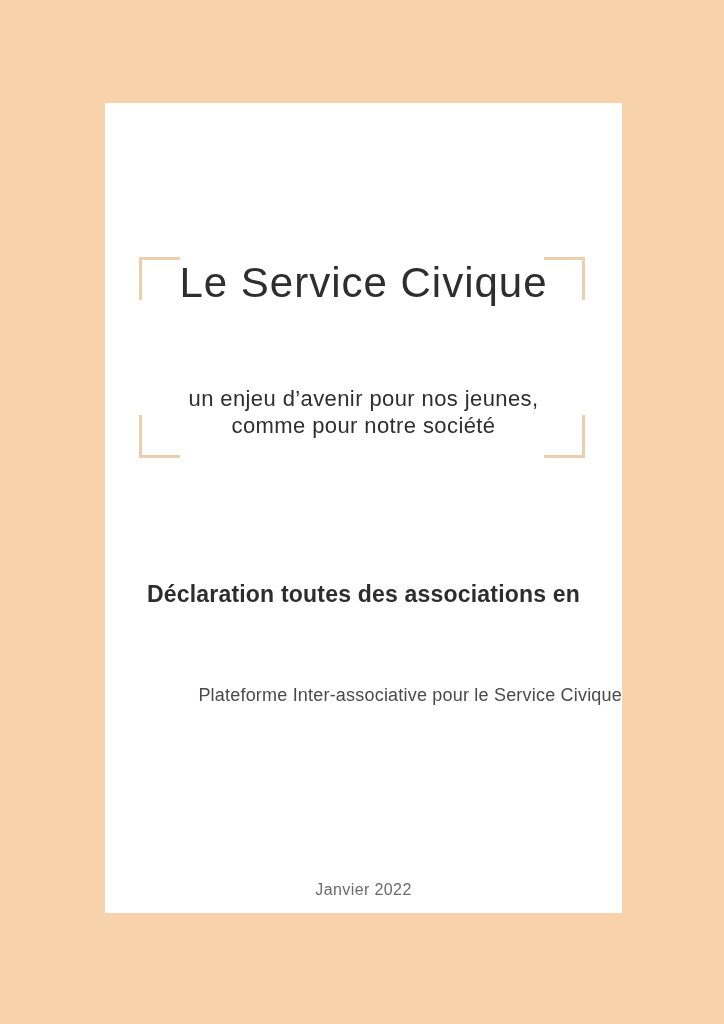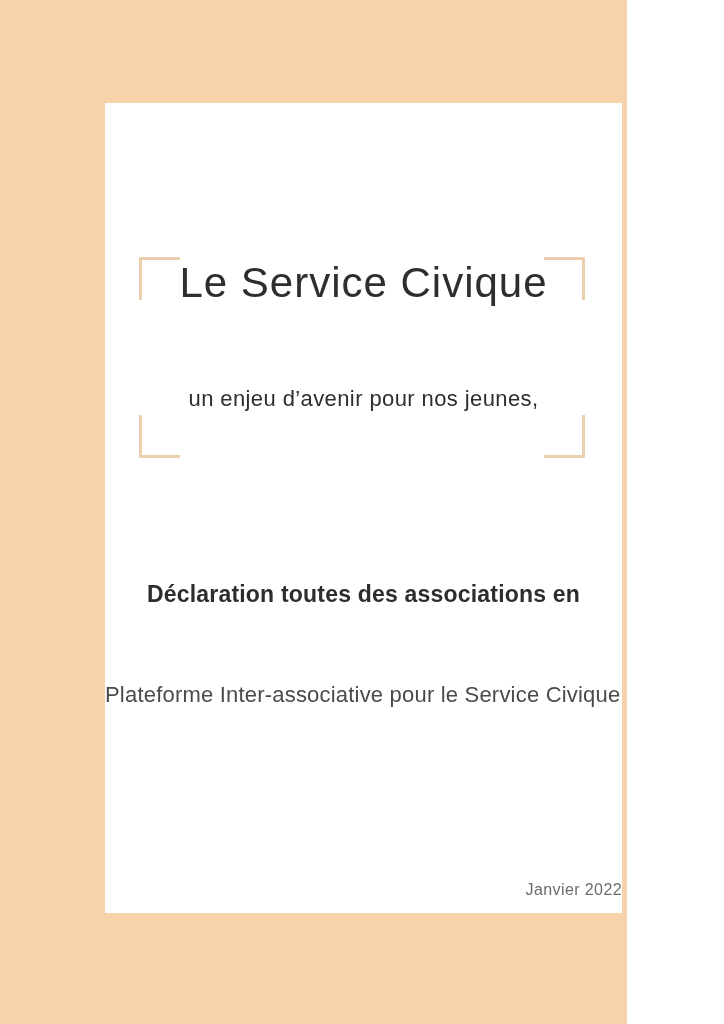--- a/index.html
+++ b/index.html
@@ -13,21 +13,21 @@
     --date-text: #6b6b6b;
   }
   * { margin: 0; padding: 0; box-sizing: border-box; }
   html, body {
     width: 724px;
     height: 1024px;
     font-family: "Liberation Sans", "DejaVu Sans", sans-serif;
   }
   .canvas {
     position: relative;
-    width: 627px;
+    width: 724px;
     height: 1024px;
     background: var(--canvas-background);
     overflow: hidden;
   }
   .page {
     position: absolute;
     left: 105px;
     top: 103px;
     width: 517px;
     height: 810px;
@@ -85,33 +85,33 @@
     font-weight: 700;
     letter-spacing: 0.2px;
     line-height: 30px;
     color: var(--heading-text);
   }
   .doc-byline {
     position: absolute;
     left: 0;
     right: 0;
     top: 581px;
-    text-align: left;
-    font-size: 22px;
+    text-align: right;
+    font-size: 18px;
     font-weight: 400;
     letter-spacing: 0.2px;
     line-height: 22px;
     color: var(--byline-text);
   }
   .doc-date {
     position: absolute;
     left: 0;
     right: 0;
     top: 777px;
-    text-align: right;
+    text-align: center;
     font-size: 16px;
     font-weight: 400;
     letter-spacing: 0.4px;
     line-height: 20px;
     color: var(--date-text);
   }
   .line { display: block; }
 </style>
 </head>
 <body>
@@ -125,20 +125,21 @@
       <span class="corner bl"></span>
       <span class="corner br"></span>
     </div>
 
     <h1 class="doc-title">
       <span class="line">Le Service Civique</span>
     </h1>
 
     <p class="doc-subtitle">
       <span class="line">un enjeu d’avenir pour nos jeunes,</span>
+      <span class="line">comme pour notre société</span>
     </p>
 
     <h2 class="doc-heading">
       <span class="line">Déclaration toutes des associations en</span>
     </h2>
 
     <p class="doc-byline">Plateforme Inter-associative pour le Service Civique</p>
 
     <p class="doc-date">Janvier 2022</p>
 

